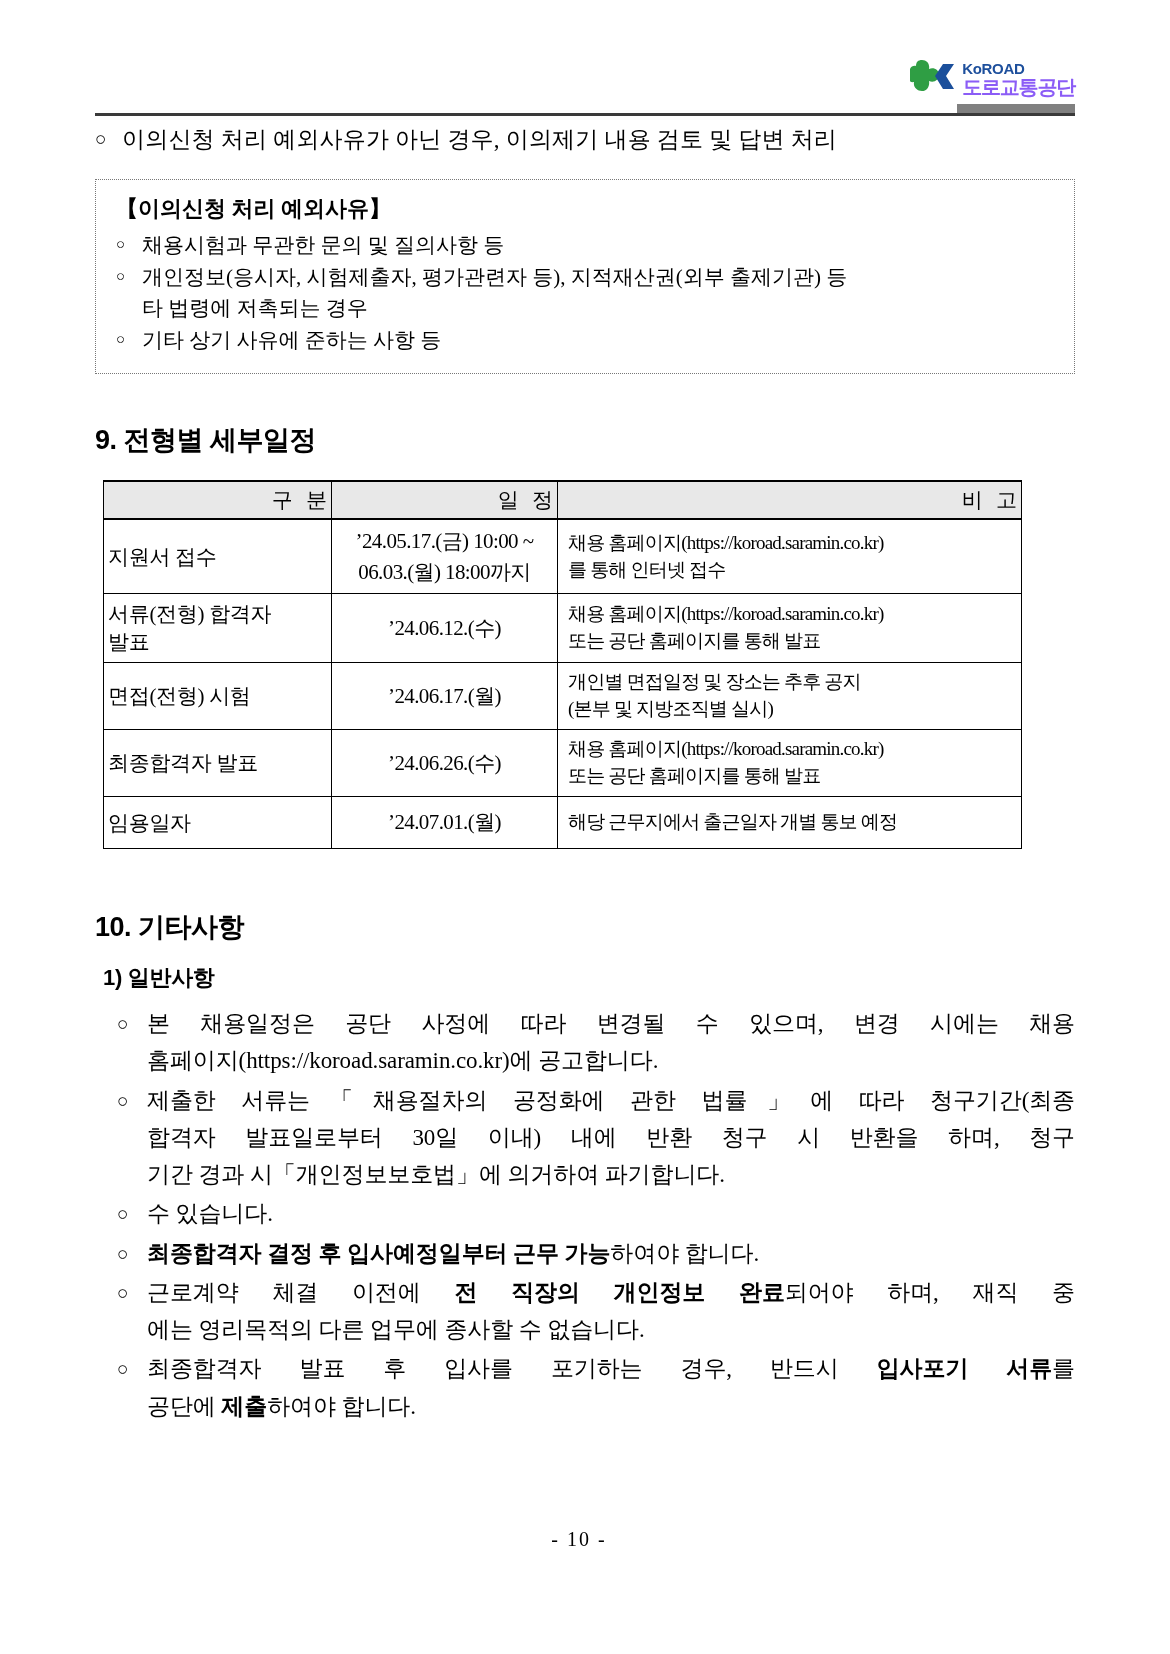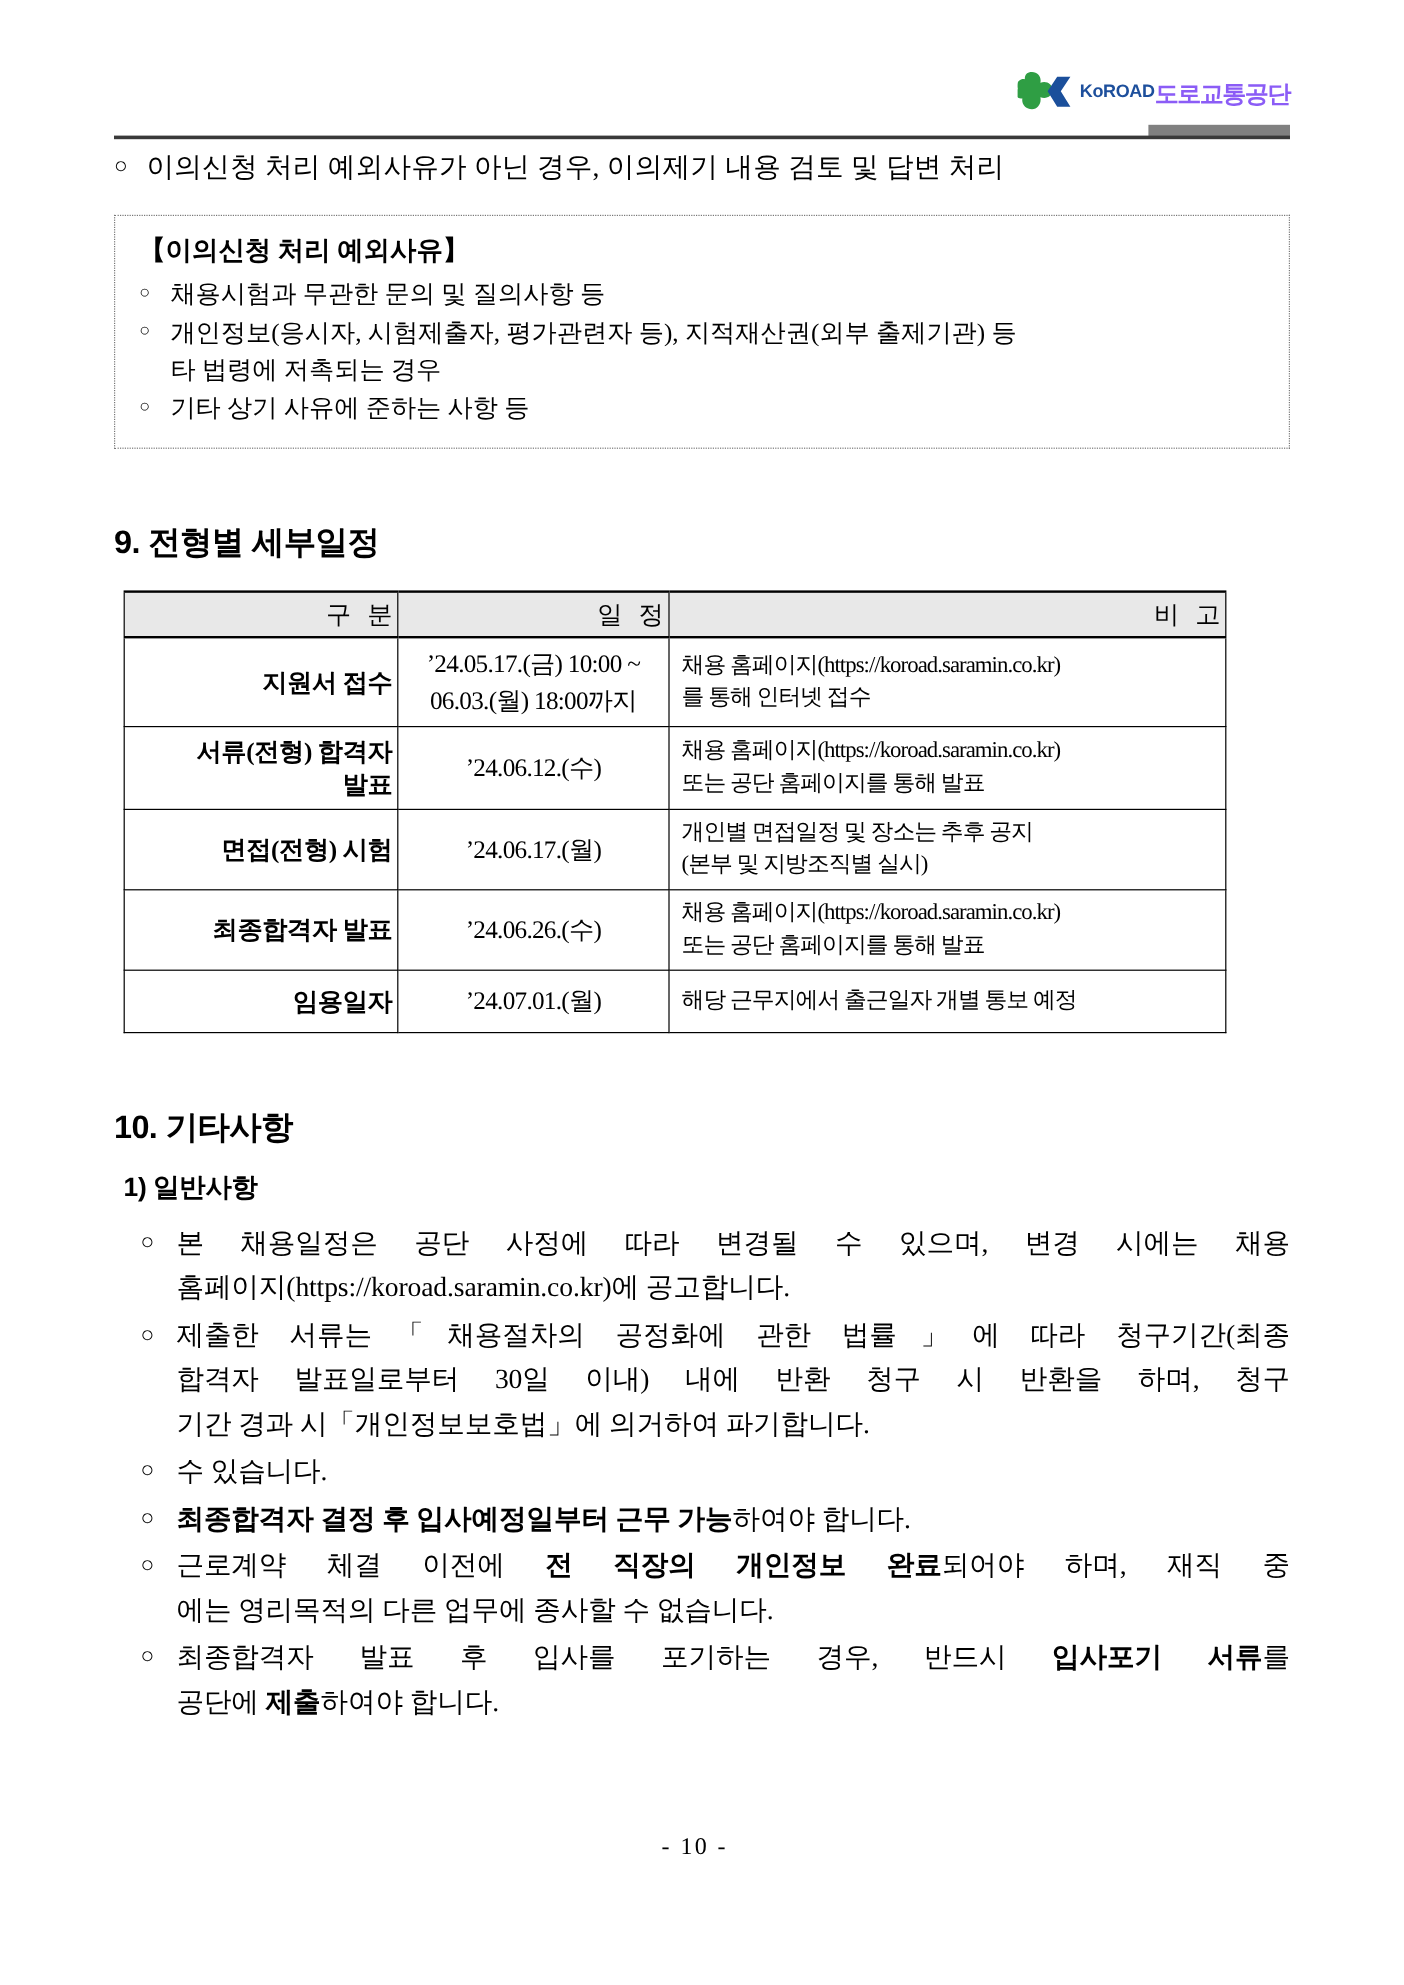--- a/index.html
+++ b/index.html
@@ -34,21 +34,21 @@
     gap: 6px;
   }
   .logo-mark {
     width: 46px;
     height: 42px;
     position: relative;
     flex: 0 0 auto;
   }
   .logo-text {
     display: flex;
-    flex-direction: row;
+    flex-direction: column;
     line-height: 1;
   }
   .logo-koroad {
     font-family: "Liberation Sans", sans-serif;
     font-weight: bold;
     font-size: 15px;
     letter-spacing: -0.3px;
     color: #1d4f9c;
     margin-bottom: 1px;
   }
@@ -155,22 +155,22 @@
   table.sched thead th {
     background: #e8e8e8;
     font-weight: normal;
     font-size: 21px;
     letter-spacing: 4px;
     height: 36px;
     text-align: right;
     border-bottom: 2px solid #000;
   }
   table.sched td.c-gubun {
-    text-align: right;
-    font-weight: bold;
+    text-align: left;
+    font-weight: normal;
     font-size: 21px;
     padding: 6px 4px;
     letter-spacing: -0.3px;
   }
   table.sched td.c-date {
     text-align: center;
     font-size: 21px;
     padding: 6px 4px;
     line-height: 1.45;
     letter-spacing: -0.6px;
@@ -273,21 +273,21 @@
       </div>
 
       <div class="exc-item">
         <span class="mk">○</span>
         <span class="txt">
           <span class="cont">기타 상기 사유에 준하는 사항 등</span>
         </span>
       </div>
     </div>
 
-    <div class="sec-h" style="margin-top:60px; margin-bottom:22px;">9. 전형별 세부일정</div>
+    <div class="sec-h" style="margin-top:48px; margin-bottom:22px;">9. 전형별 세부일정</div>
 
     <table class="sched">
       <colgroup>
         <col class="col-a">
           <col class="col-b">
           <col class="col-c">
       </colgroup>
       <thead>
         <tr>
           <th class="outer-top">구 분</th>

